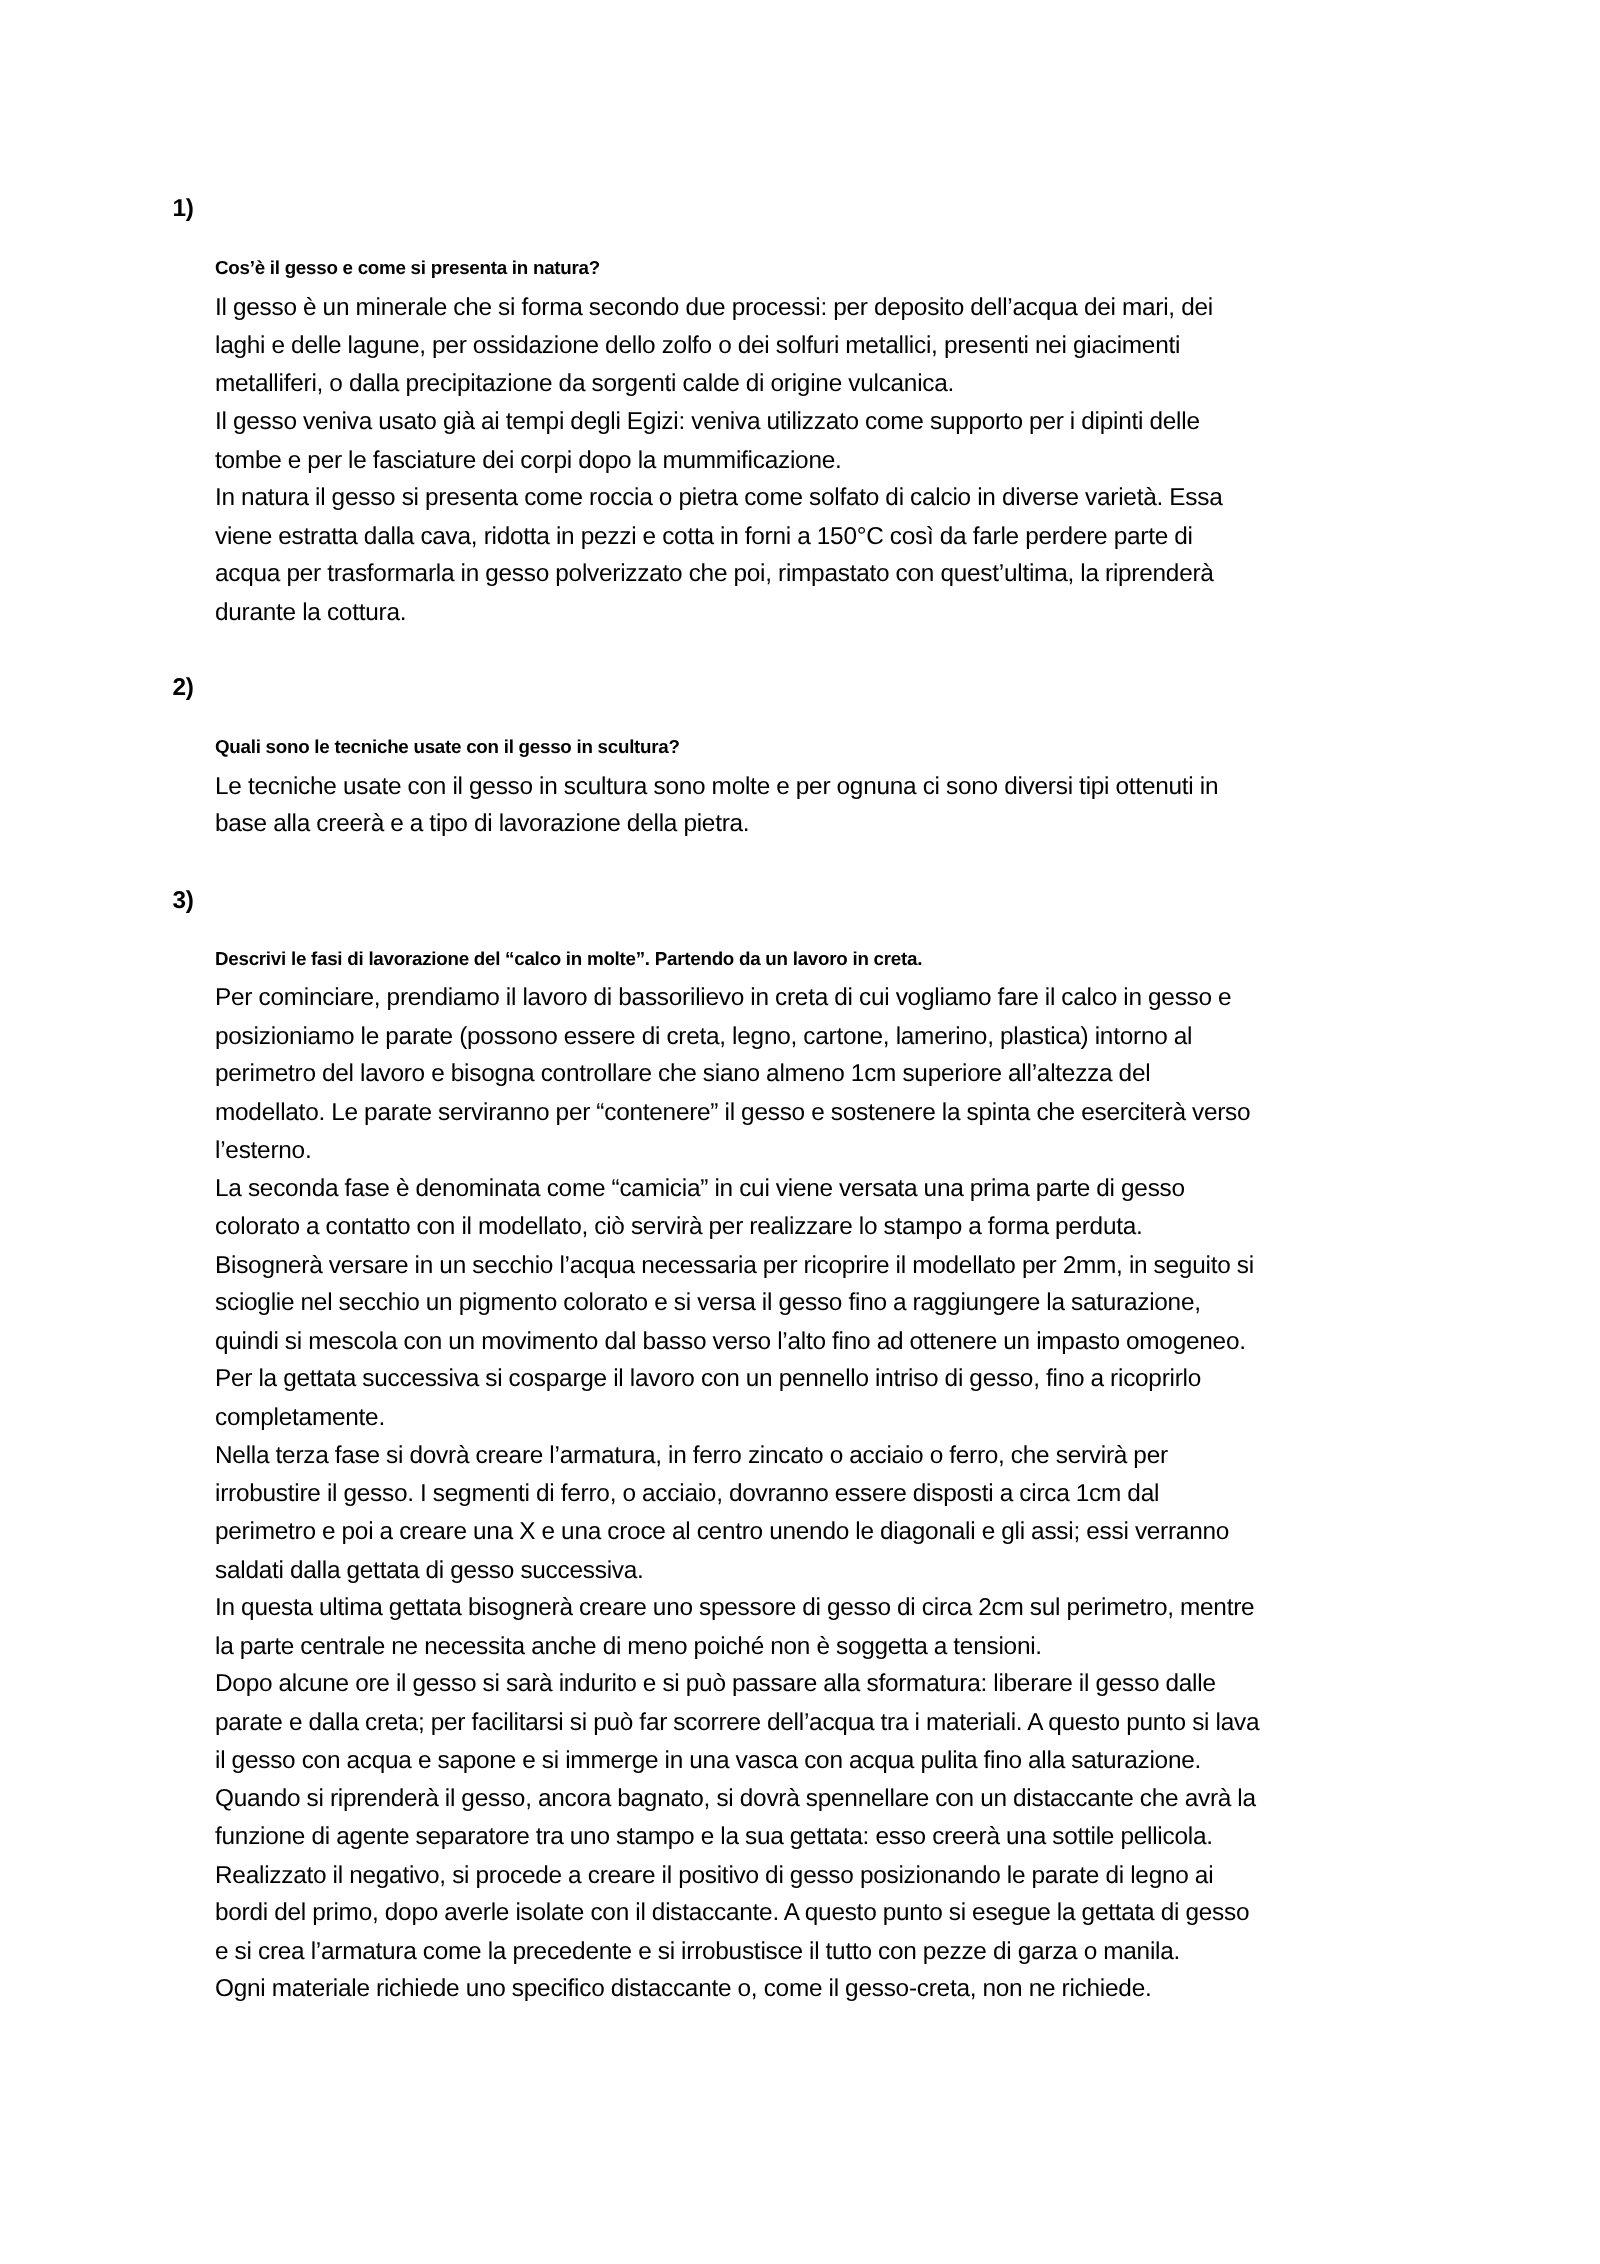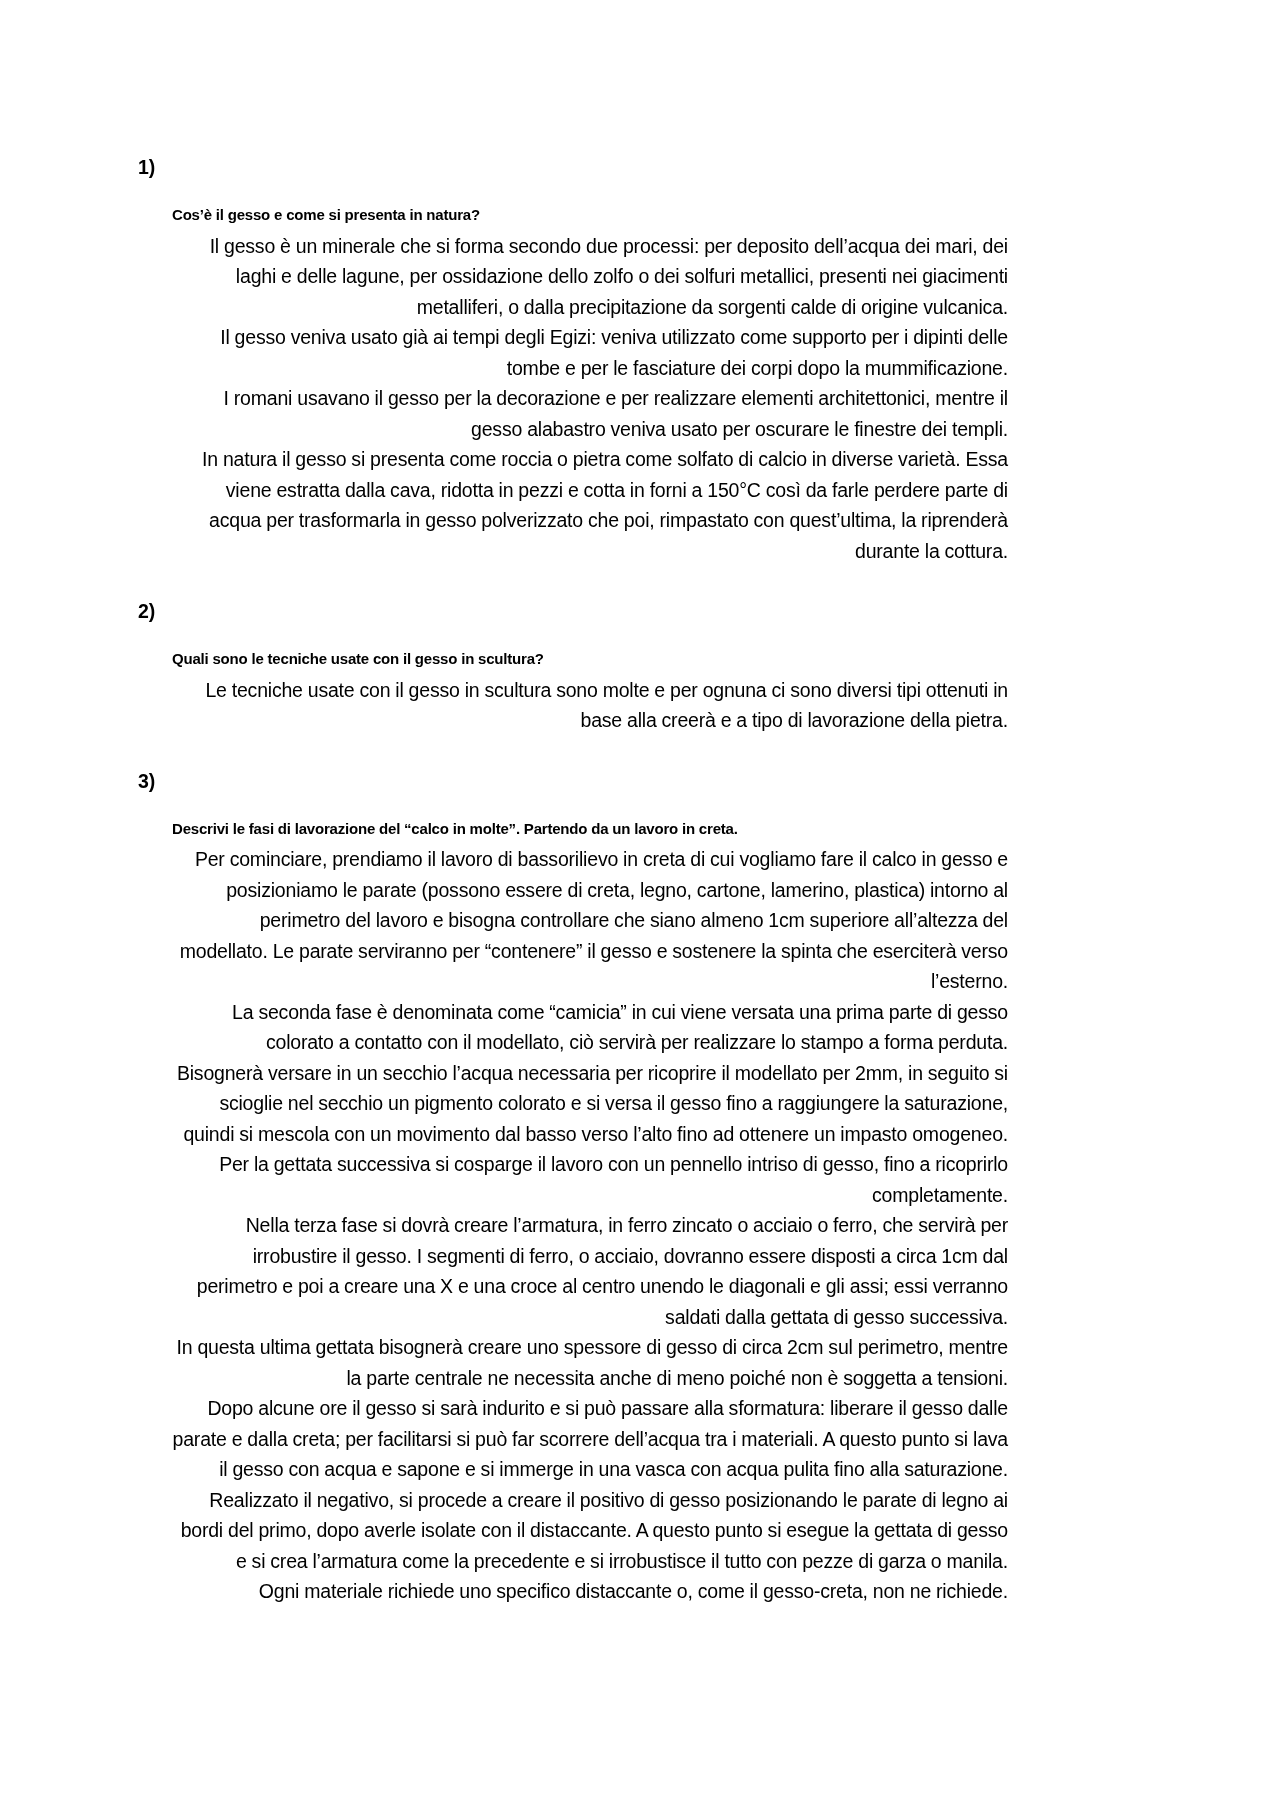--- a/index.html
+++ b/index.html
@@ -53,21 +53,21 @@
     font-size: 15px;
     line-height: 30.5px;
     letter-spacing: -0.2px;
     margin-top: 48px;
   }
   .q-body {
     margin-left: 34px;
     font-size: 19.5px;
     line-height: 30.5px;
     letter-spacing: -0.2px;
-    text-align: right;
+    text-align: left;
   }
   .para {
     margin: 0;
     padding: 0;
     word-spacing: -0.2px;
   }
 </style>
 </head>
 <body>
 
@@ -75,21 +75,20 @@
   <div class="content">
 
     <div class="qblock">
       <div class="q-heading-row">
         <span class="q-number">1)</span>
         <span class="q-title">Cos’è il gesso e come si presenta in natura?</span>
       </div>
       <div class="q-body">
         <p class="para">Il gesso è un minerale che si forma secondo due processi: per deposito dell’acqua dei mari, dei laghi e delle lagune, per ossidazione dello zolfo o dei solfuri metallici, presenti nei giacimenti metalliferi, o dalla precipitazione da sorgenti calde di origine vulcanica.</p>
         <p class="para">Il gesso veniva usato già ai tempi degli Egizi: veniva utilizzato come supporto per i dipinti delle tombe e per le fasciature dei corpi dopo la mummificazione.</p>
-        <p class="para">I romani usavano il gesso per la decorazione e per realizzare elementi architettonici, mentre il gesso alabastro veniva usato per oscurare le finestre dei templi.</p>
         <p class="para">In natura il gesso si presenta come roccia o pietra come solfato di calcio in diverse varietà. Essa viene estratta dalla cava, ridotta in pezzi e cotta in forni a 150°C così da farle perdere parte di acqua per trasformarla in gesso polverizzato che poi, rimpastato con quest’ultima, la riprenderà durante la cottura.</p>
       </div>
     </div>
 
     <div class="qblock">
       <div class="q-heading-row">
         <span class="q-number">2)</span>
         <span class="q-title">Quali sono le tecniche usate con il gesso in scultura?</span>
       </div>
       <div class="q-body">
@@ -103,19 +102,20 @@
         <span class="q-title">Descrivi le fasi di lavorazione del “calco in molte”. Partendo da un lavoro in creta.</span>
       </div>
       <div class="q-body">
         <p class="para">Per cominciare, prendiamo il lavoro di bassorilievo in creta di cui vogliamo fare il calco in gesso e posizioniamo le parate (possono essere di creta, legno, cartone, lamerino, plastica) intorno al perimetro del lavoro e bisogna controllare che siano almeno 1cm superiore all’altezza del modellato. Le parate serviranno per “contenere” il gesso e sostenere la spinta che eserciterà verso l’esterno.</p>
         <p class="para">La seconda fase è denominata come “camicia” in cui viene versata una prima parte di gesso colorato a contatto con il modellato, ciò servirà per realizzare lo stampo a forma perduta.</p>
         <p class="para">Bisognerà versare in un secchio l’acqua necessaria per ricoprire il modellato per 2mm, in seguito si scioglie nel secchio un pigmento colorato e si versa il gesso fino a raggiungere la saturazione, quindi si mescola con un movimento dal basso verso l’alto fino ad ottenere un impasto omogeneo.</p>
         <p class="para">Per la gettata successiva si cosparge il lavoro con un pennello intriso di gesso, fino a ricoprirlo completamente.</p>
         <p class="para">Nella terza fase si dovrà creare l’armatura, in ferro zincato o acciaio o ferro, che servirà per irrobustire il gesso. I segmenti di ferro, o acciaio, dovranno essere disposti a circa 1cm dal perimetro e poi a creare una X e una croce al centro unendo le diagonali e gli assi; essi verranno saldati dalla gettata di gesso successiva.</p>
         <p class="para">In questa ultima gettata bisognerà creare uno spessore di gesso di circa 2cm sul perimetro, mentre la parte centrale ne necessita anche di meno poiché non è soggetta a tensioni.</p>
         <p class="para">Dopo alcune ore il gesso si sarà indurito e si può passare alla sformatura: liberare il gesso dalle parate e dalla creta; per facilitarsi si può far scorrere dell’acqua tra i materiali. A questo punto si lava il gesso con acqua e sapone e si immerge in una vasca con acqua pulita fino alla saturazione.</p>
+        <p class="para">Quando si riprenderà il gesso, ancora bagnato, si dovrà spennellare con un distaccante che avrà la funzione di agente separatore tra uno stampo e la sua gettata: esso creerà una sottile pellicola.</p>
         <p class="para">Realizzato il negativo, si procede a creare il positivo di gesso posizionando le parate di legno ai bordi del primo, dopo averle isolate con il distaccante. A questo punto si esegue la gettata di gesso e si crea l’armatura come la precedente e si irrobustisce il tutto con pezze di garza o manila.</p>
         <p class="para">Ogni materiale richiede uno specifico distaccante o, come il gesso-creta, non ne richiede.</p>
       </div>
     </div>
 
   </div>
 </div>
 
 </body></html>

